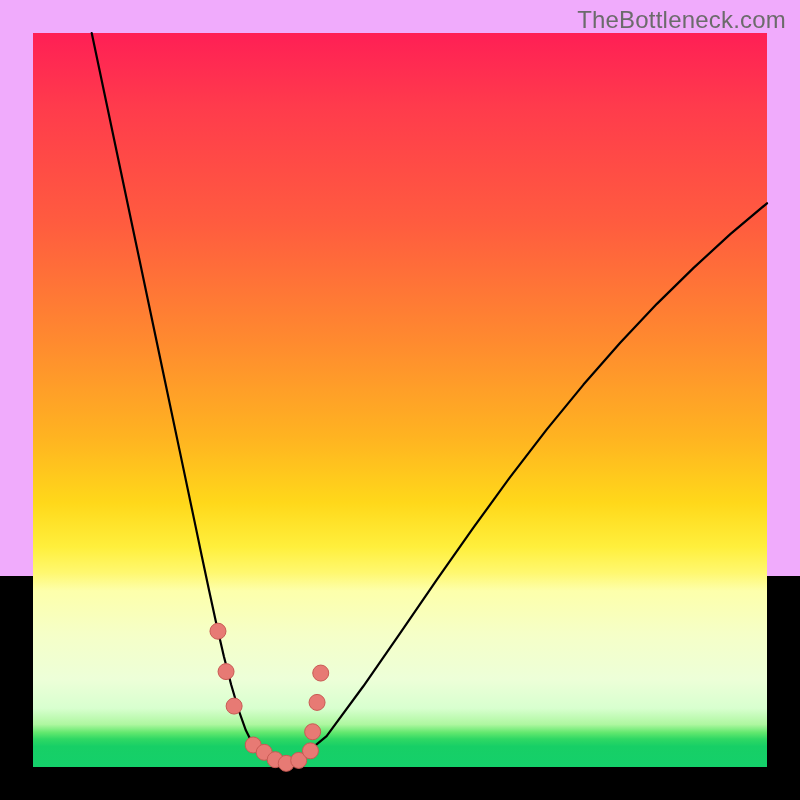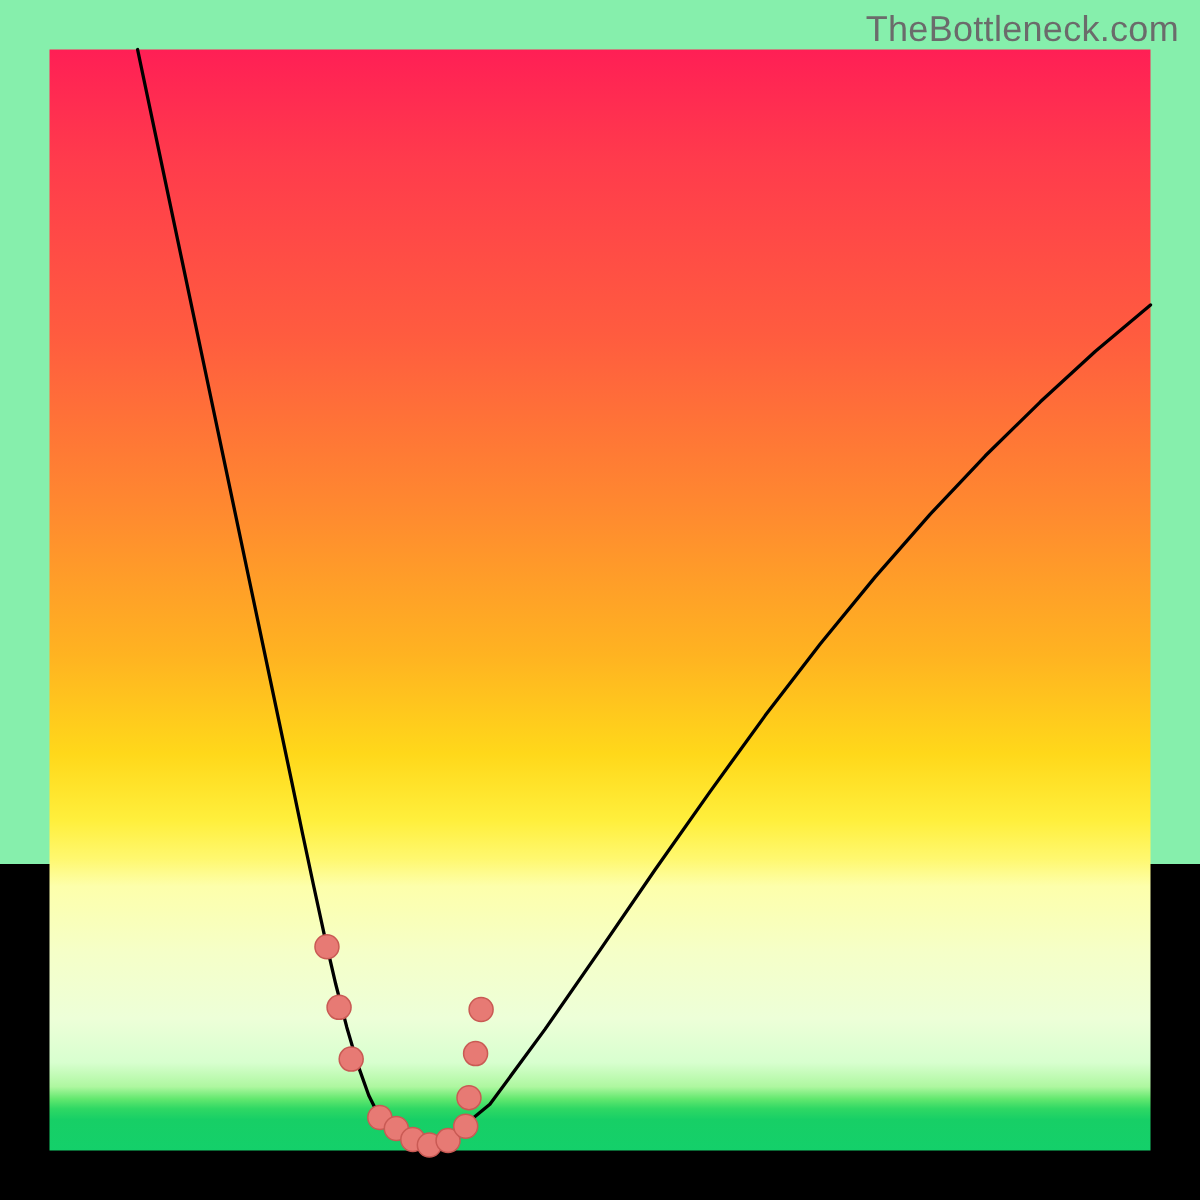--- a/index.html
+++ b/index.html
@@ -8,21 +8,21 @@
     width: 800px;
     height: 800px;
     overflow: hidden;
     background: #000;
     font-family: Arial, Helvetica, sans-serif;
   }
   .stage {
     position: relative;
     width: 800px;
     height: 576px;
-    background: #86efac;
+    background: #f0abfc;
   }
   .plot-area {
     position: absolute;
     left: 33px;
     top: 33px;
     width: 734px;
     height: 734px;
     
     background: linear-gradient(
       to bottom,

